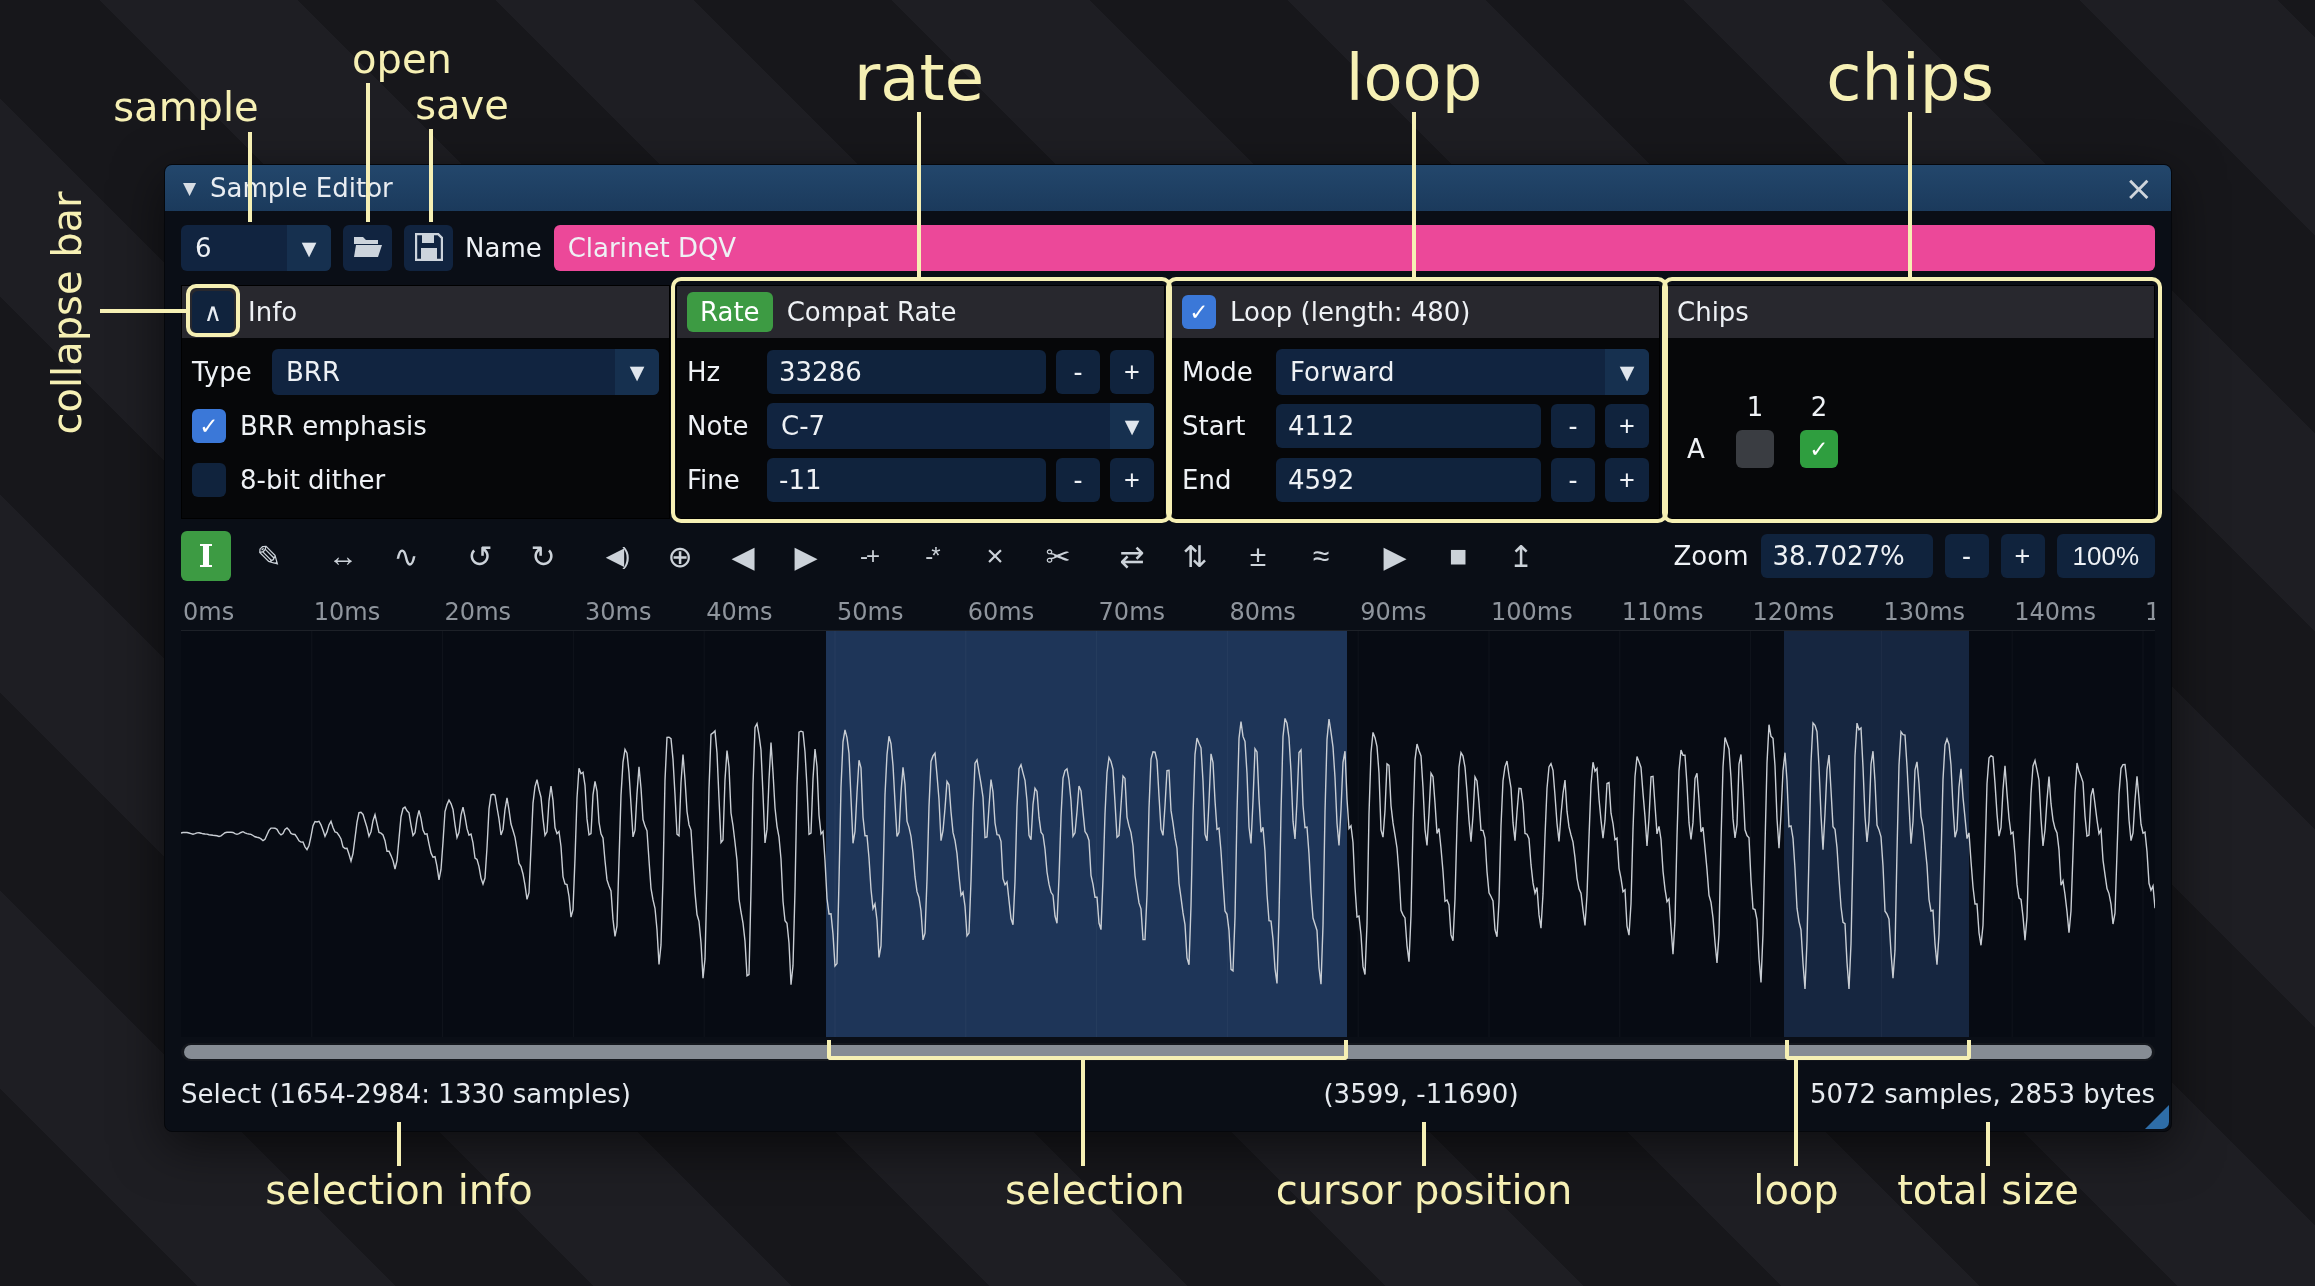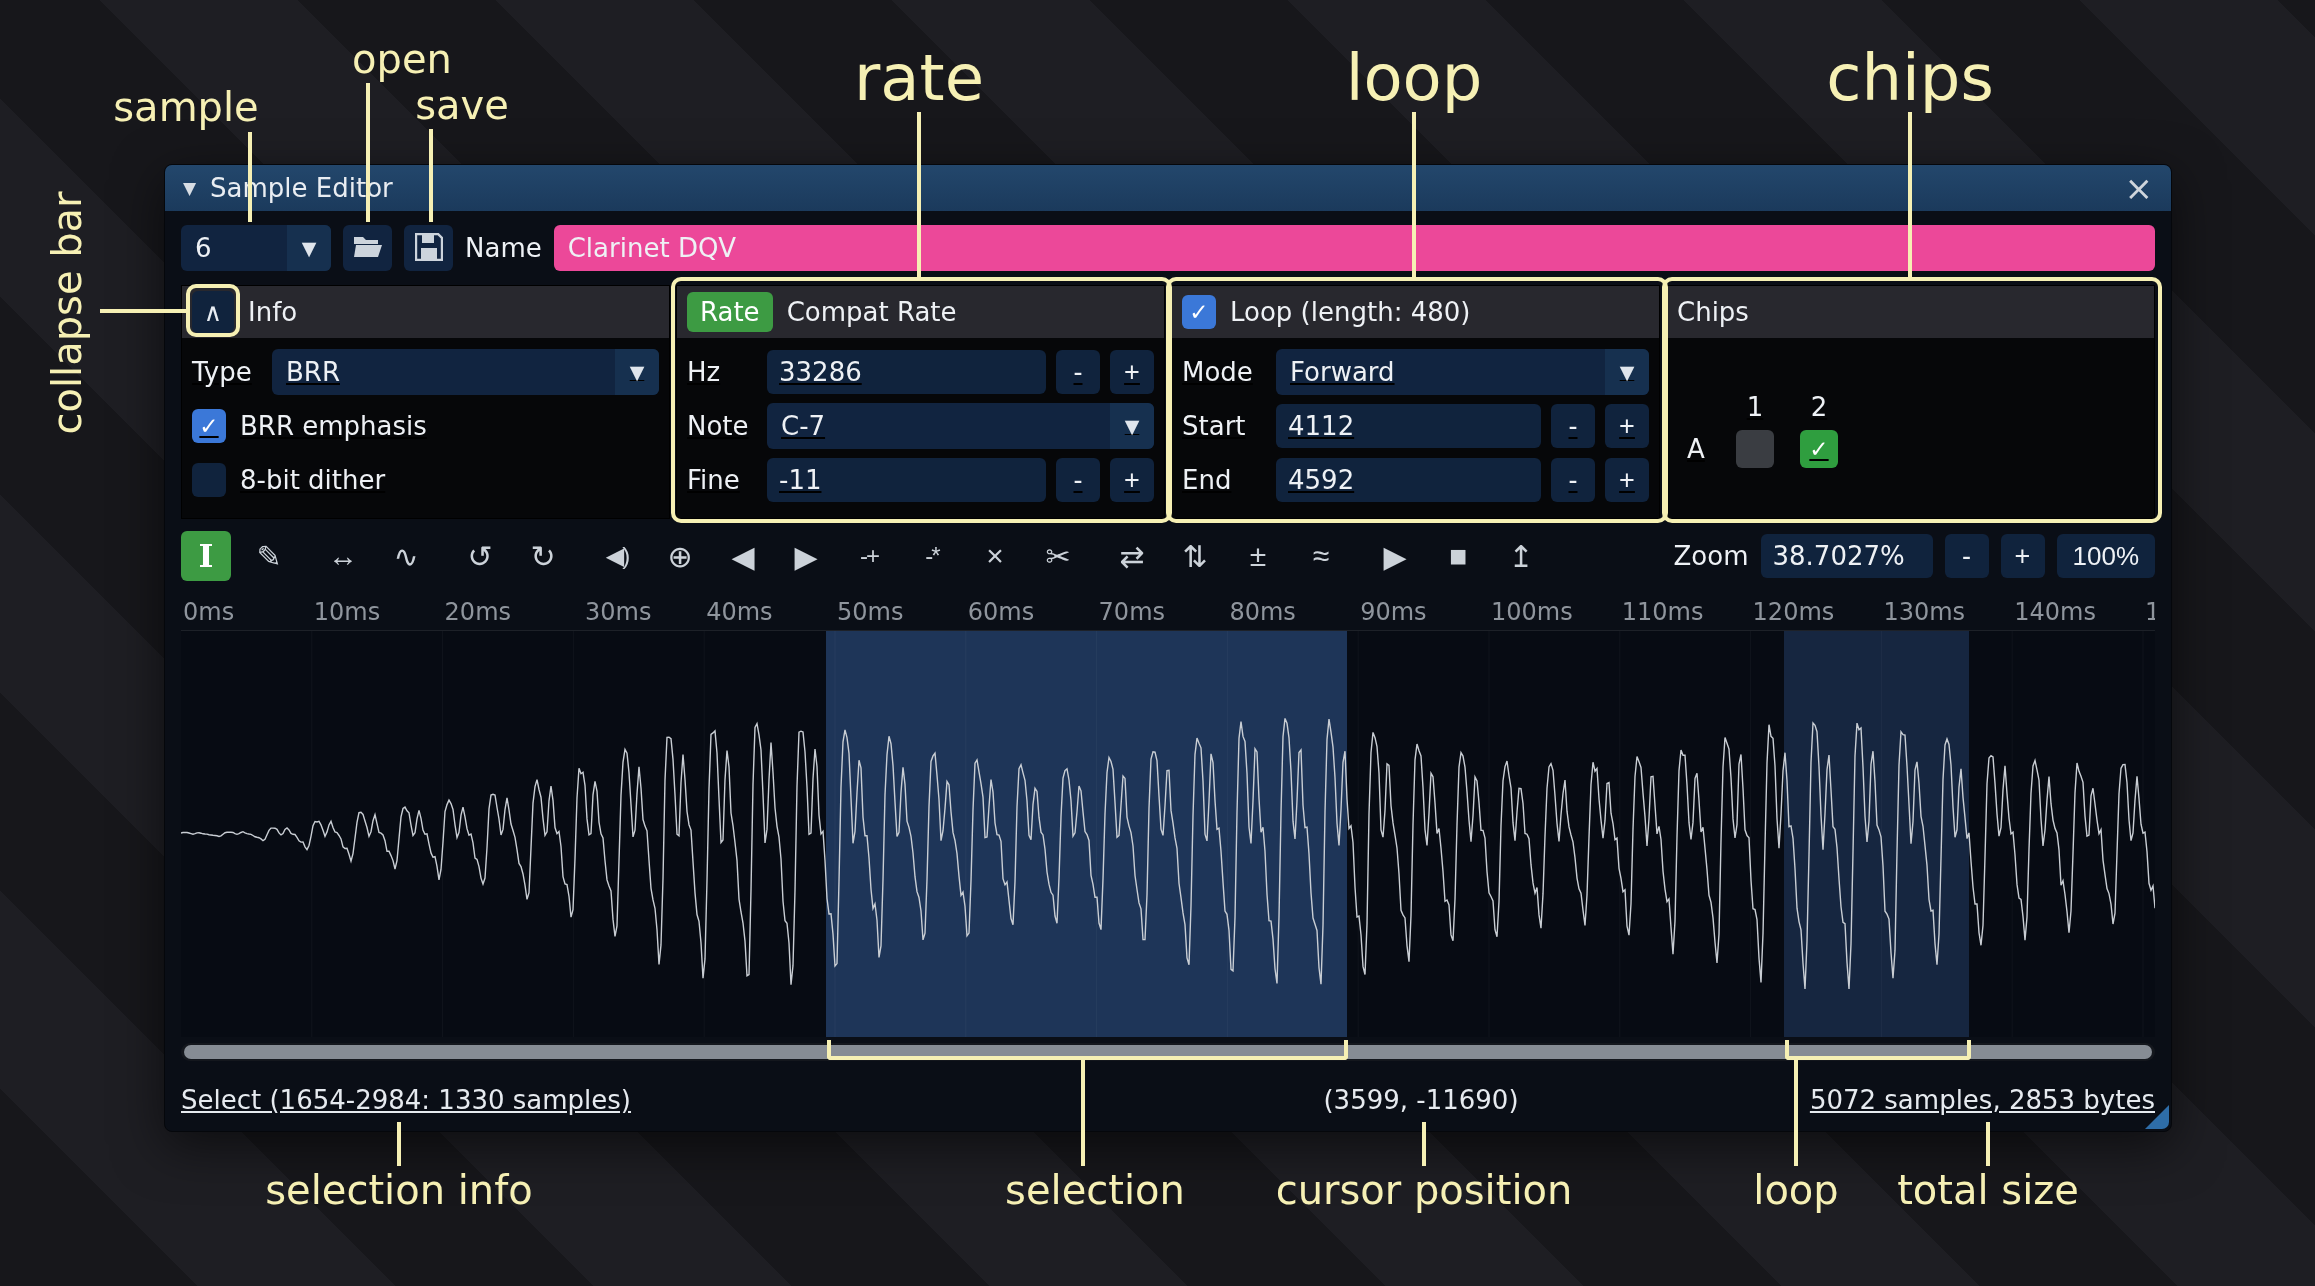--- a/index.html
+++ b/index.html
@@ -33,21 +33,21 @@
   .combo.samplecombo .val{ width:106px; }
   .iconbtn{ width:49px; height:46px; flex:none; background:#112440; border:none; border-radius:6px; display:flex; align-items:center; justify-content:center;}
   .lbl{ color:#eef1f5; font-size:26px; flex:none;}
   .textfield{ height:46px; background:#ec4899; border-radius:6px; display:flex; align-items:center; padding:0 14px; color:#eef1f5; font-size:26px;}
   .grow{ flex:1; min-width:0;}
 
   
   .panels{ display:flex; gap:6px; height:234px; margin-bottom:10px; flex:none;}
   .panel{ flex:1; min-width:0; background:#060709; border:1px solid #000; display:flex; flex-direction:column;}
   .panel > header{ height:52px; flex:none; background:#28282e; display:flex; align-items:center; gap:14px; padding:0 10px; color:#eef1f5; font-size:26px;}
-  .panel .pbody{ flex:1; padding:4px 10px 8px; display:flex; flex-direction:column; justify-content:space-evenly;text-decoration:underline;}
+  .panel .pbody{ flex:1; padding:4px 10px 8px; display:flex; flex-direction:column; justify-content:space-evenly;}
   .prow{ display:flex; align-items:center; gap:10px; height:48px;}
   .plab{ width:70px; flex:none; color:#eef1f5; font-size:26px;}
   .plab2{ width:84px; flex:none; color:#eef1f5; font-size:26px;}
   .field{ height:44px; background:#10233d; border-radius:6px; display:flex; align-items:center; padding:0 12px; color:#eef1f5; font-size:26px;}
   .sq{ width:44px; height:44px; flex:none; background:#10233d; border:none; border-radius:6px; color:#eef1f5; font-size:27px; display:flex; align-items:center; justify-content:center;}
   .cb{ width:34px; height:34px; flex:none; border-radius:6px; background:#10233d; display:flex; align-items:center; justify-content:center; color:#fff; font-size:23px; font-weight:bold;}
   .cb.checked{ background:#3b78d8; }
   .cb.label-gap{ margin-right:4px; }
   .chev{ width:42px; height:42px; flex:none; background:#10233d; border:none; border-radius:6px; color:#e8edf3; font-size:25px; display:flex; align-items:center; justify-content:center;}
   .rate-chip{ background:#3d9b43; color:#fff; font-size:26px; padding:5px 13px; border-radius:6px; flex:none;}
@@ -73,21 +73,21 @@
   .ruler span{ position:absolute; top:7px; white-space:nowrap;}
   .wave{ position:relative; height:406px; flex:none; background:#070b13; overflow:hidden;}
   .overlay{ position:absolute; top:0; bottom:0;}
   .sel{ left:645px; width:521px; background:rgba(62,112,184,.42);}
   .loopov{ left:1603px; width:185px; background:rgba(62,112,184,.28);}
   .wave svg{ position:absolute; inset:0; }
   .scrollbar{ height:18px; flex:none; margin-top:6px; background:#14171d; border-radius:9px; position:relative;}
   .thumb{ position:absolute; inset:2px 3px; background:#868c94; border-radius:8px;}
 
   
-  .statusbar{ position:relative; height:46px; margin-top:16px; display:flex; align-items:center; color:#e6eaef; font-size:26px; flex:none;text-decoration:underline;}
+  .statusbar{ position:relative; height:46px; margin-top:10px; display:flex; align-items:center; color:#e6eaef; font-size:26px; flex:none;}
   .status-cursor{ position:absolute; left:1240px; transform:translateX(-50%);}
   .status-size{ margin-left:auto;}
   .grip{ position:absolute; right:2px; bottom:2px; width:0; height:0; border-left:24px solid transparent; border-bottom:24px solid #2e6da8; border-radius:0 0 7px 0;}
 
   
   .ann-layer{ position:absolute; inset:0; pointer-events:none; color:#f6f0b4; z-index:10;}
   .ann-text{ position:absolute; transform:translate(-50%,-50%); font-size:40px; font-weight:500; white-space:nowrap;}
   .ann-text.big{ font-size:64px; }
   .ann-text.rot{ transform:translate(-50%,-50%) rotate(-90deg); }
   .vline{ position:absolute; width:4px; background:currentColor;}

